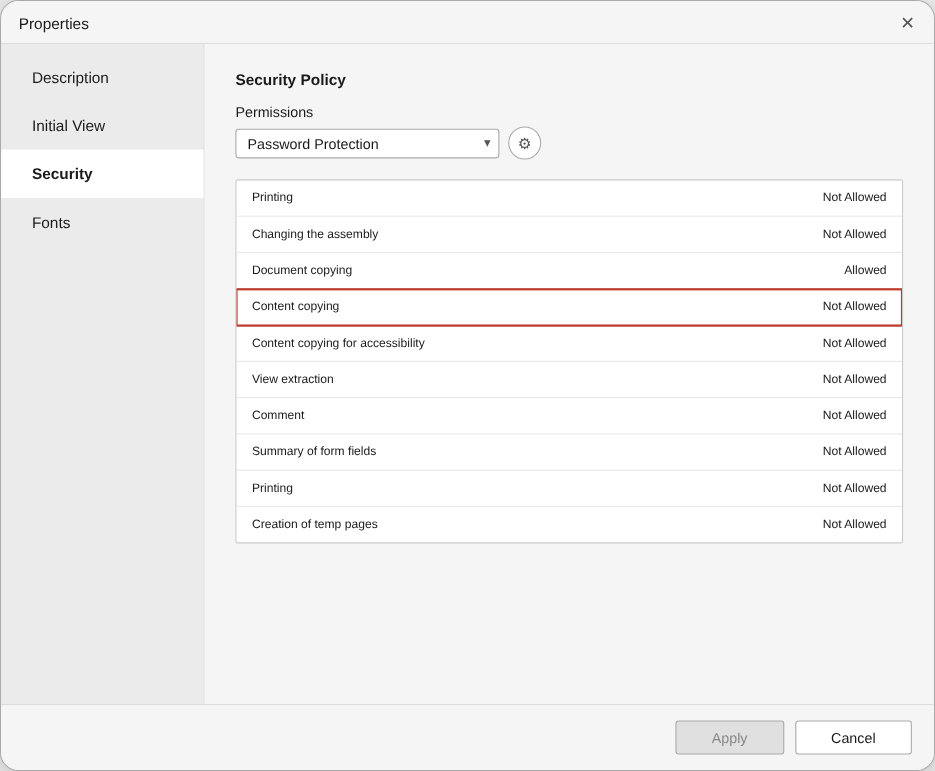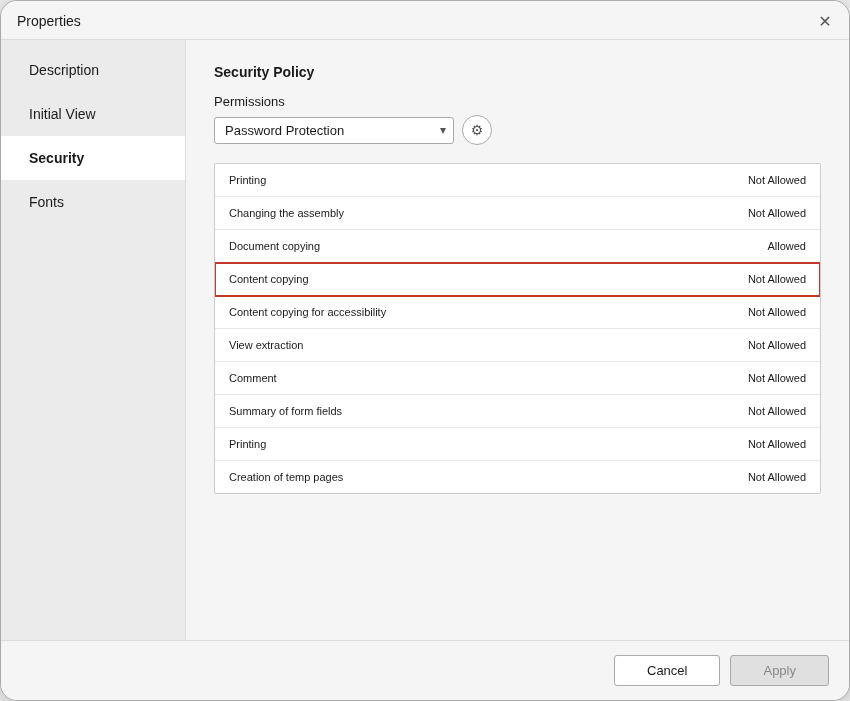--- a/index.html
+++ b/index.html
@@ -278,16 +278,16 @@
 
         <div class="restriction-row">
           <span class="restriction-label">Creation of temp pages</span>
           <span class="restriction-value">Not Allowed</span>
         </div>
       </div>
     </div>
   </div>
 
   <div class="footer">
+    <button class="btn btn-apply">Apply</button>
     <button class="btn btn-cancel">Cancel</button>
-    <button class="btn btn-apply">Apply</button>
   </div>
 </div>
 
 </body></html>

